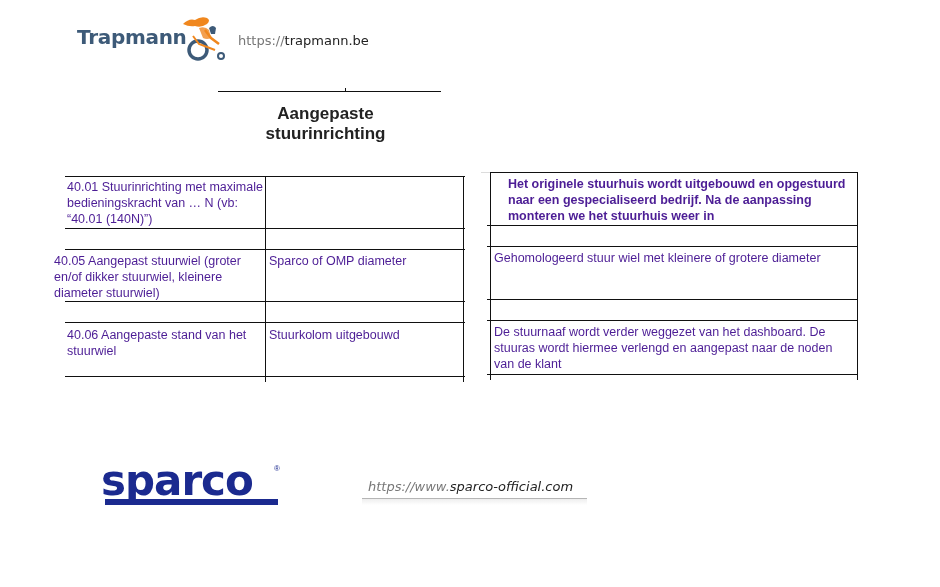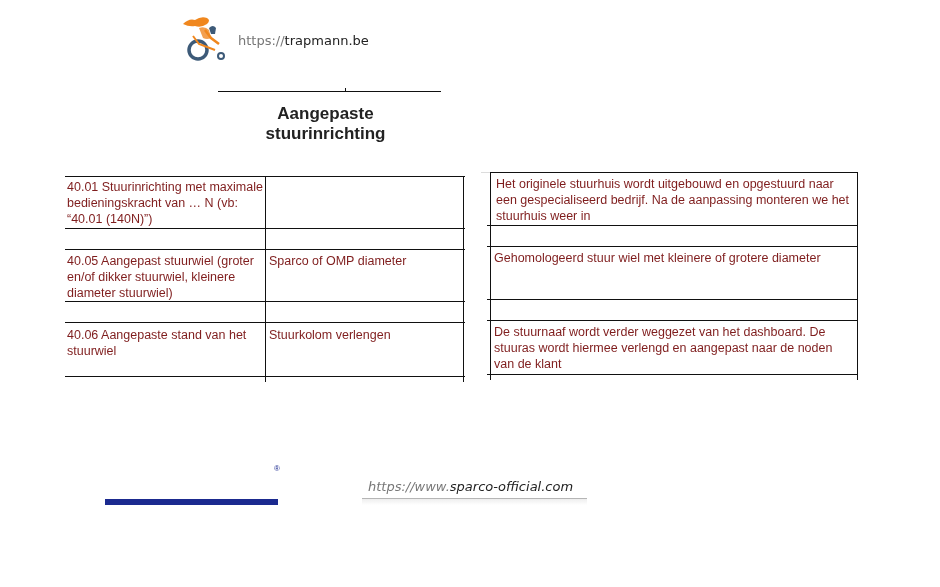--- a/index.html
+++ b/index.html
@@ -13,39 +13,40 @@
   .trap-icon { position: absolute; left: 104px; top: 0; width: 48px; height: 50px; }
   .url { font-family: "DejaVu Sans", sans-serif; font-size: 13px; color: #222; }
   .url .proto { color: #777; }
   .trap-url { left: 238px; top: 33px; }
   
   .hr-top { left: 218px; top: 91px; width: 223px; height: 1px; background: #111; }
   .hr-tick { left: 345px; top: 88px; width: 1px; height: 4px; background: #111; }
   .doc-title { left: 218px; top: 104px; width: 215px; text-align: center; font-weight: bold;
                font-size: 17px; color: #222; }
   
-  .cell-text { font-size: 12.5px; line-height: 16px; color: #7f1d1d; }
+  .cell-text { font-size: 12.5px; line-height: 16px; color: #4c1d95; }
   .hline { position: absolute; height: 1px; background: #111; }
   .vline { position: absolute; width: 1px; background: #111; }
   .faint { position: absolute; background: #dcdcdc; }
   
   .sparco-logo { left: 101px; top: 462px; width: 182px; height: 48px; }
   .sparco-word { position: absolute; left: 0; top: -6px; font-family: "DejaVu Sans", sans-serif;
                  font-weight: bold; font-size: 42px; color: #1b2a8f; letter-spacing: -1px; }
   .sparco-bar { position: absolute; left: 4px; top: 37px; width: 173px; height: 6px; background: #1b2a8f; }
   .sparco-reg { position: absolute; left: 173px; top: 2px; font-size: 8px; color: #1b2a8f; }
   .sparco-url { left: 368px; top: 479px; font-style: italic; }
   .sparco-underline { left: 362px; top: 498px; width: 225px; height: 1px; background: #b5b5b5; }
   .sparco-shadow { left: 362px; top: 499px; width: 225px; height: 6px;
                    background: linear-gradient(#eeeeee, #ffffff); }
 </style>
 </head>
 <body>
 
 <div class="abs trap-logo">
+  <span class="trap-word">Trapmann</span>
   <svg class="trap-icon" viewBox="0 0 48 50">
     <path d="M2 10 Q8 4 14 6 Q20 2 26 4 Q30 6 26 10 Q20 14 14 12 Q8 13 2 10Z" fill="#f0871e"></path>
     <path d="M18 14 Q24 12 28 16 L30 24 Q26 26 22 24 Z" fill="#f3a050"></path>
     <path d="M24 16 L30 24 L38 30" stroke="#f0871e" stroke-width="2.5" fill="none"></path>
     <path d="M28 14 Q32 10 35 14 L34 20 L30 20 Z" fill="#3d5a78"></path>
     <circle cx="17" cy="36" r="9" stroke="#3d5a78" stroke-width="3.5" fill="none"></circle>
     <circle cx="40" cy="42" r="3" stroke="#3d5a78" stroke-width="2" fill="none"></circle>
     <path d="M12 22 L18 30 L34 36" stroke="#f0871e" stroke-width="2" fill="none"></path>
   </svg>
 </div>
@@ -65,44 +66,45 @@
   <div class="hline" style="left:65px;top:301px;width:400px;"></div>
   <div class="hline" style="left:65px;top:322px;width:400px;"></div>
   <div class="hline" style="left:65px;top:376px;width:400px;"></div>
 
   <div class="vline" style="left:265px;top:176px;height:206px;"></div>
   <div class="vline" style="left:463px;top:176px;height:206px;"></div>
 
   <div class="abs cell-text" style="left:67px;top:179px;width:196px;">40.01 Stuurinrichting met maximale bedieningskracht van … N (vb: “40.01 (140N)”)</div>
   <div class="abs cell-text" style="left:269px;top:179px;width:192px;"></div>
 
-  <div class="abs cell-text" style="left:67px;top:253px;width:196px;">40.05 Aangepast stuurwiel (groter en/of dikker stuurwiel, kleinere diameter stuurwiel)</div>
+  <div class="abs cell-text" style="left:54px;top:253px;width:196px;">40.05 Aangepast stuurwiel (groter en/of dikker stuurwiel, kleinere diameter stuurwiel)</div>
   <div class="abs cell-text" style="left:269px;top:253px;width:192px;">Sparco of OMP diameter</div>
 
   <div class="abs cell-text" style="left:67px;top:327px;width:196px;">40.06 Aangepaste stand van het stuurwiel</div>
-  <div class="abs cell-text" style="left:269px;top:327px;width:192px;">Stuurkolom verlengen</div>
+  <div class="abs cell-text" style="left:269px;top:327px;width:192px;">Stuurkolom uitgebouwd</div>
 </div>
 
 <div>
   <div class="faint" style="left:481px;top:172px;width:9px;height:1px;"></div>
   <div class="hline" style="left:490px;top:172px;width:368px;"></div>
   <div class="hline" style="left:487px;top:225px;width:371px;"></div>
   <div class="hline" style="left:487px;top:246px;width:371px;"></div>
   <div class="hline" style="left:487px;top:299px;width:371px;"></div>
   <div class="hline" style="left:487px;top:320px;width:371px;"></div>
   <div class="hline" style="left:487px;top:374px;width:371px;"></div>
   <div class="vline" style="left:490px;top:172px;height:208px;"></div>
   <div class="vline" style="left:857px;top:172px;height:208px;"></div>
 
-  <div class="abs cell-text" style="left:496px;top:176px;width:360px;">Het originele stuurhuis wordt uitgebouwd en opgestuurd naar een gespecialiseerd bedrijf. Na de aanpassing monteren we het stuurhuis weer in</div>
+  <div class="abs cell-text" style="left:508px;top:176px;width:360px;font-weight:bold;">Het originele stuurhuis wordt uitgebouwd en opgestuurd naar een gespecialiseerd bedrijf. Na de aanpassing monteren we het stuurhuis weer in</div>
   <div class="abs cell-text" style="left:494px;top:250px;width:360px;">Gehomologeerd stuur wiel met kleinere of grotere diameter</div>
   <div class="abs cell-text" style="left:494px;top:324px;width:360px;">De stuurnaaf wordt verder weggezet van het dashboard. De stuuras wordt hiermee verlengd en aangepast naar de noden van de klant</div>
 </div>
 
 <div class="abs sparco-logo">
+  <span class="sparco-word">sparco</span>
   <span class="sparco-reg">®</span>
   <div class="sparco-bar"></div>
 </div>
 <div class="abs url sparco-url">
   <span class="proto">https://www.</span><span>sparco-official.com</span>
 </div>
 <div class="abs sparco-underline"></div>
 <div class="abs sparco-shadow"></div>
 
 </body></html>

